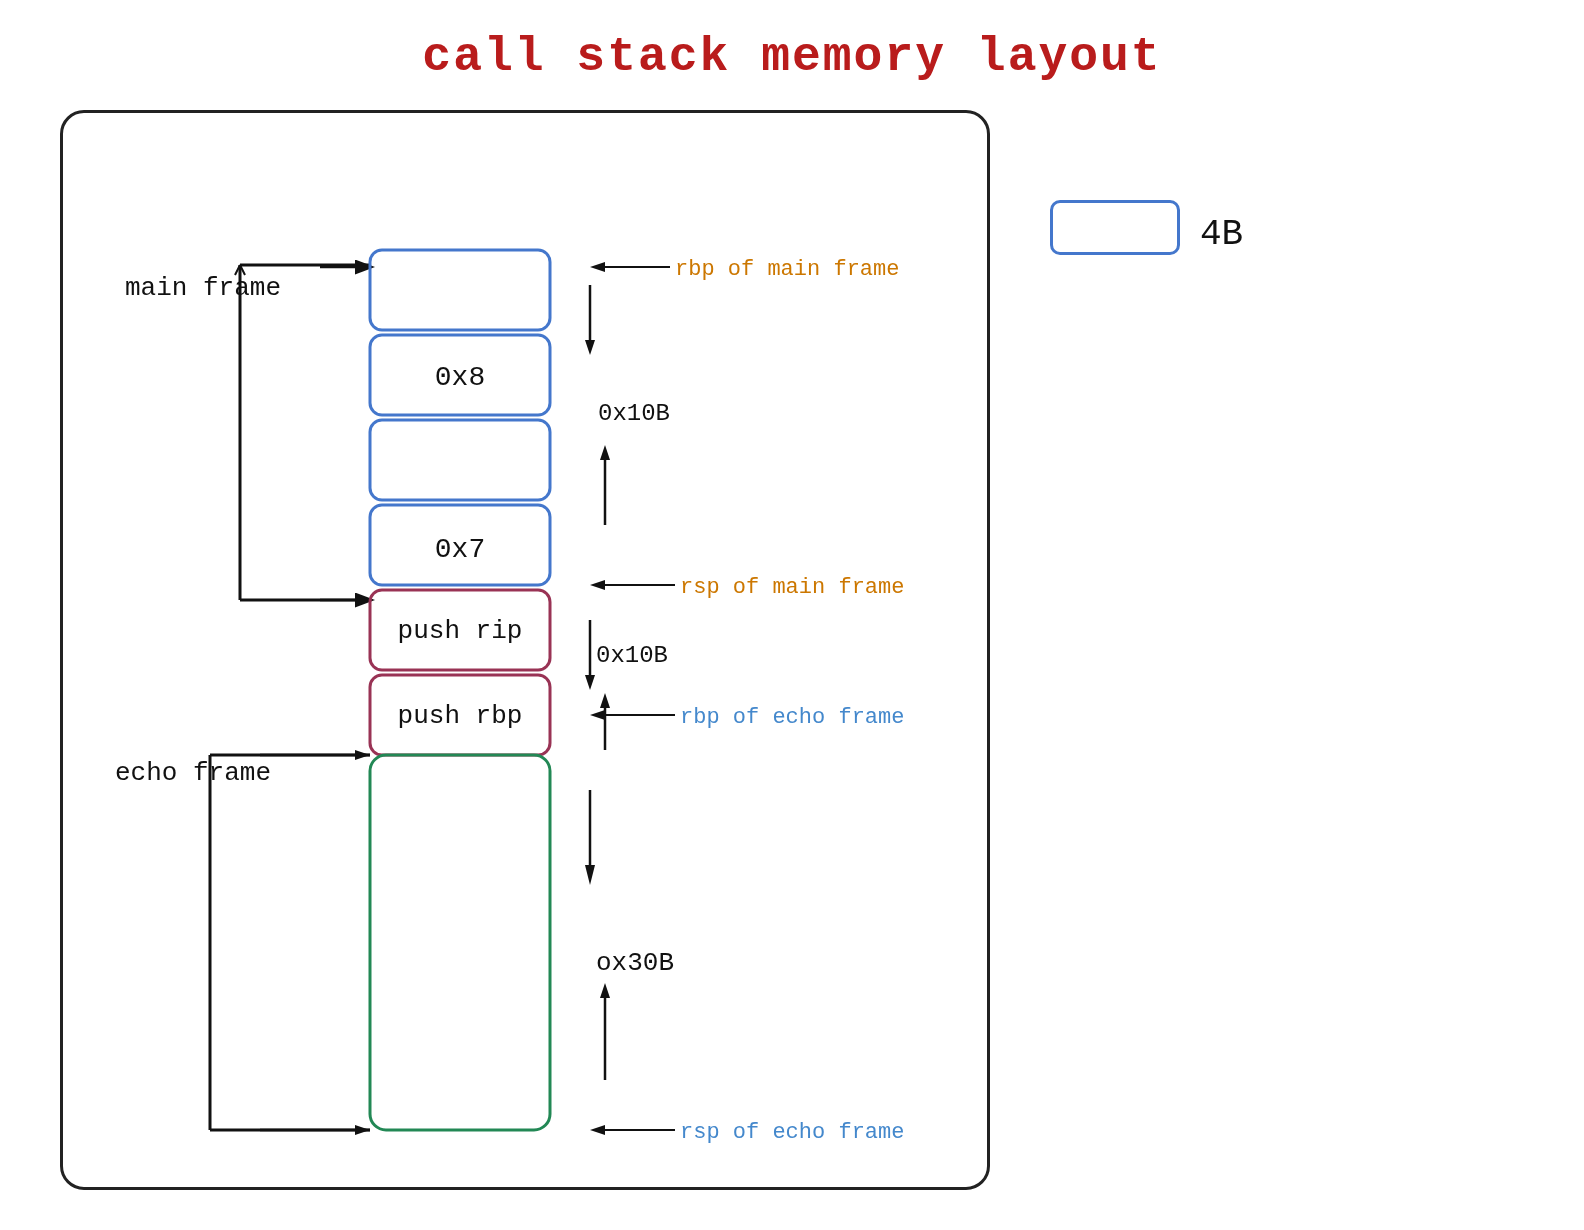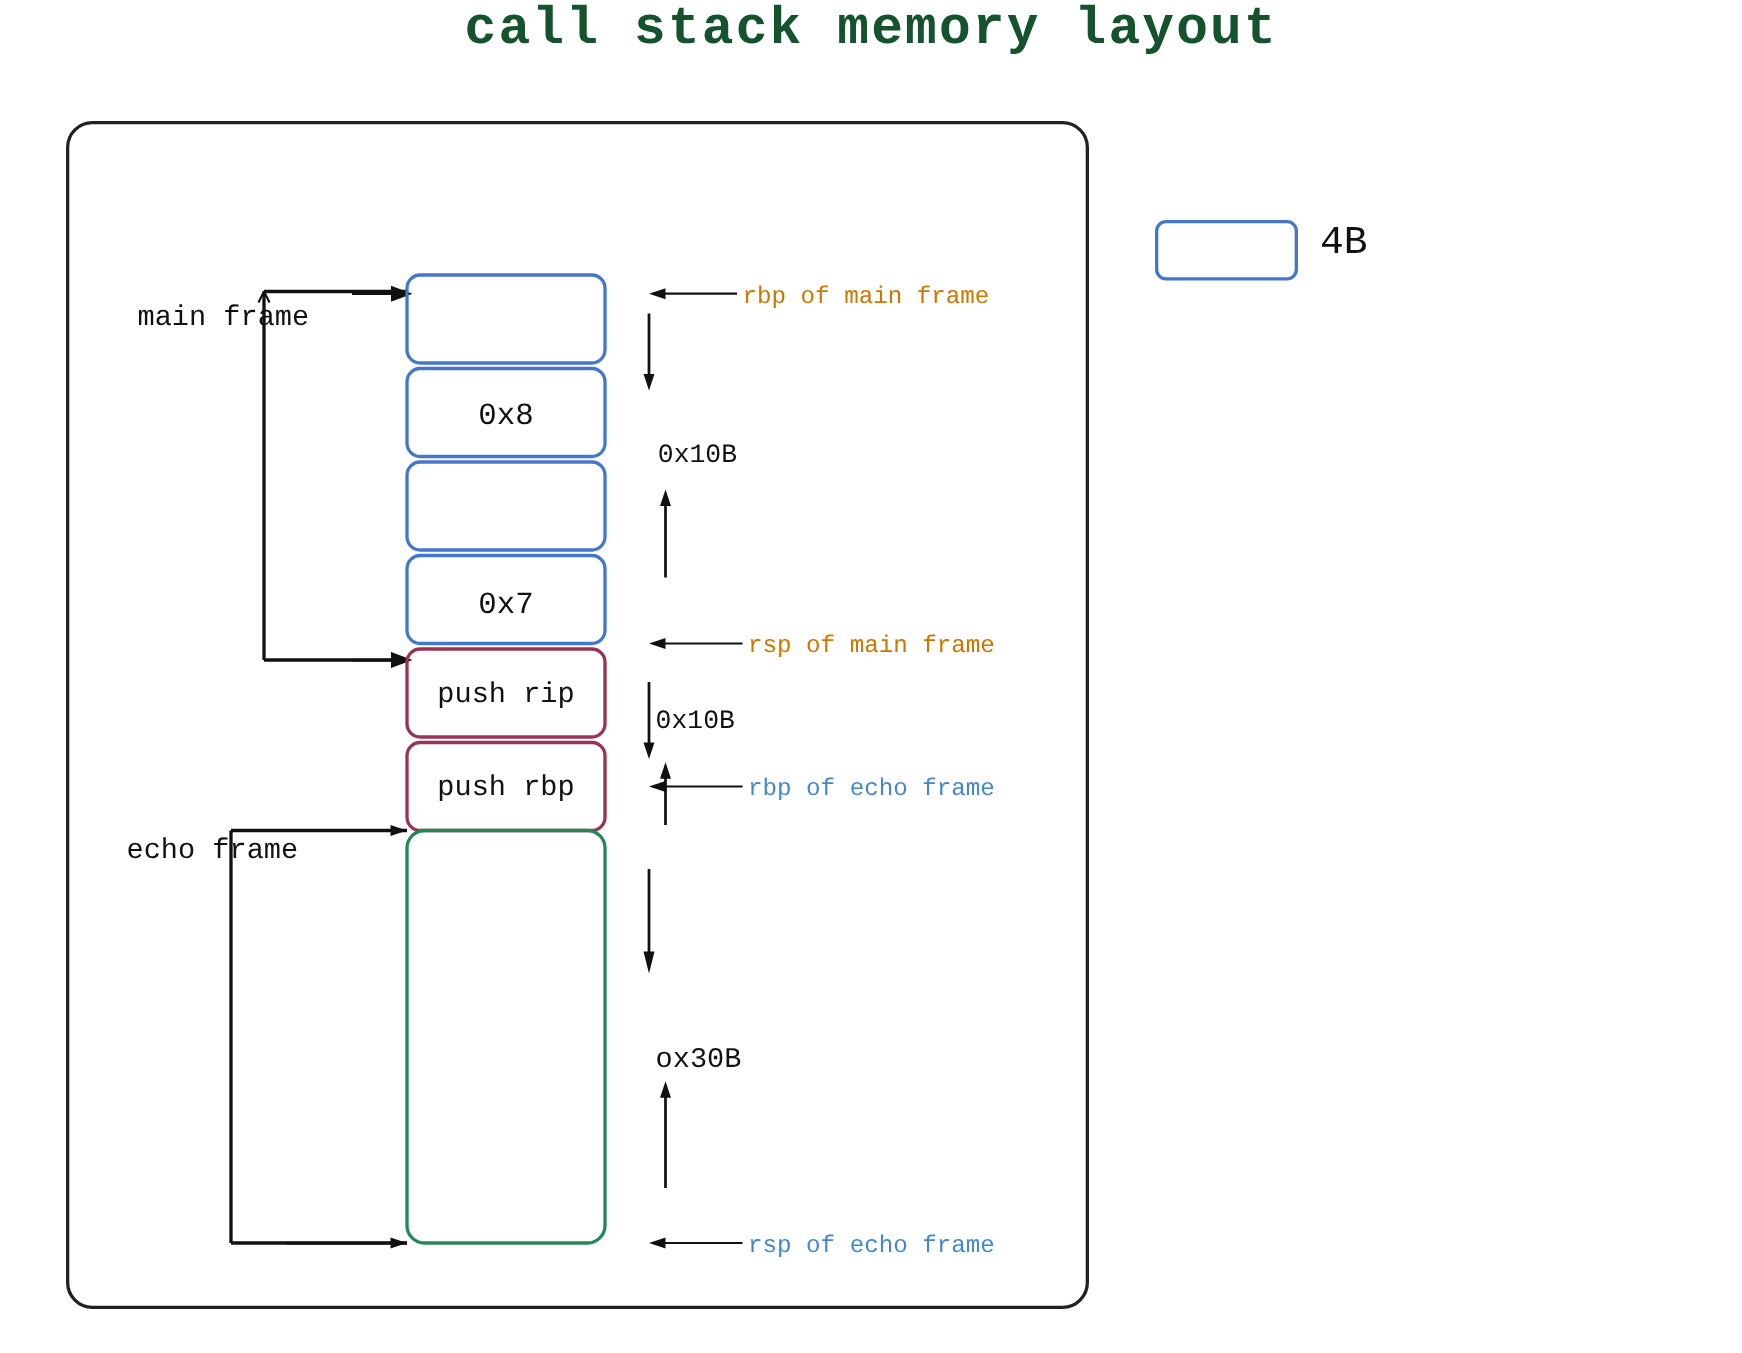--- a/index.html
+++ b/index.html
@@ -8,22 +8,23 @@
       height: 1230px;
       background: #ffffff;
       font-family: 'Courier New', Courier, monospace;
       overflow: hidden;
       position: relative;
     }
 
     
     .title {
       text-align: center;
+      padding-top: 30px;
       font-size: 48px;
-      color: #14532d;
+      color: #b91c1c;
       font-family: 'Courier New', Courier, monospace;
       font-weight: bold;
       letter-spacing: 2px;
     }
 
     
     .main-box {
       position: absolute;
       top: 110px;
       left: 60px;
@@ -34,21 +35,21 @@
     }
 
     
     .legend {
       position: absolute;
       top: 200px;
       left: 1050px;
     }
     .legend-item {
       display: flex;
-      align-items: flex-start;
+      align-items: flex-end;
       margin-bottom: 40px;
     }
     .legend-box-4b {
       width: 130px;
       height: 55px;
       border: 3px solid #4477cc;
       border-radius: 10px;
       margin-right: 20px;
     }
     .legend-box-8b {

